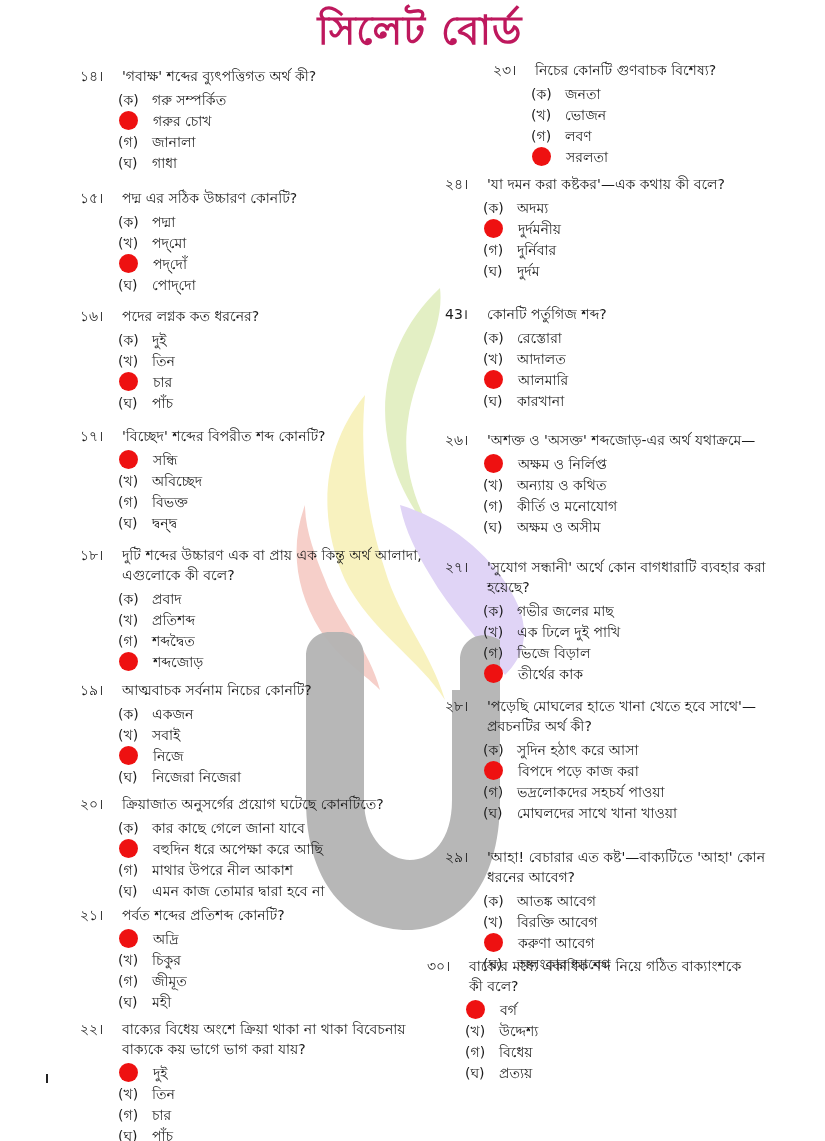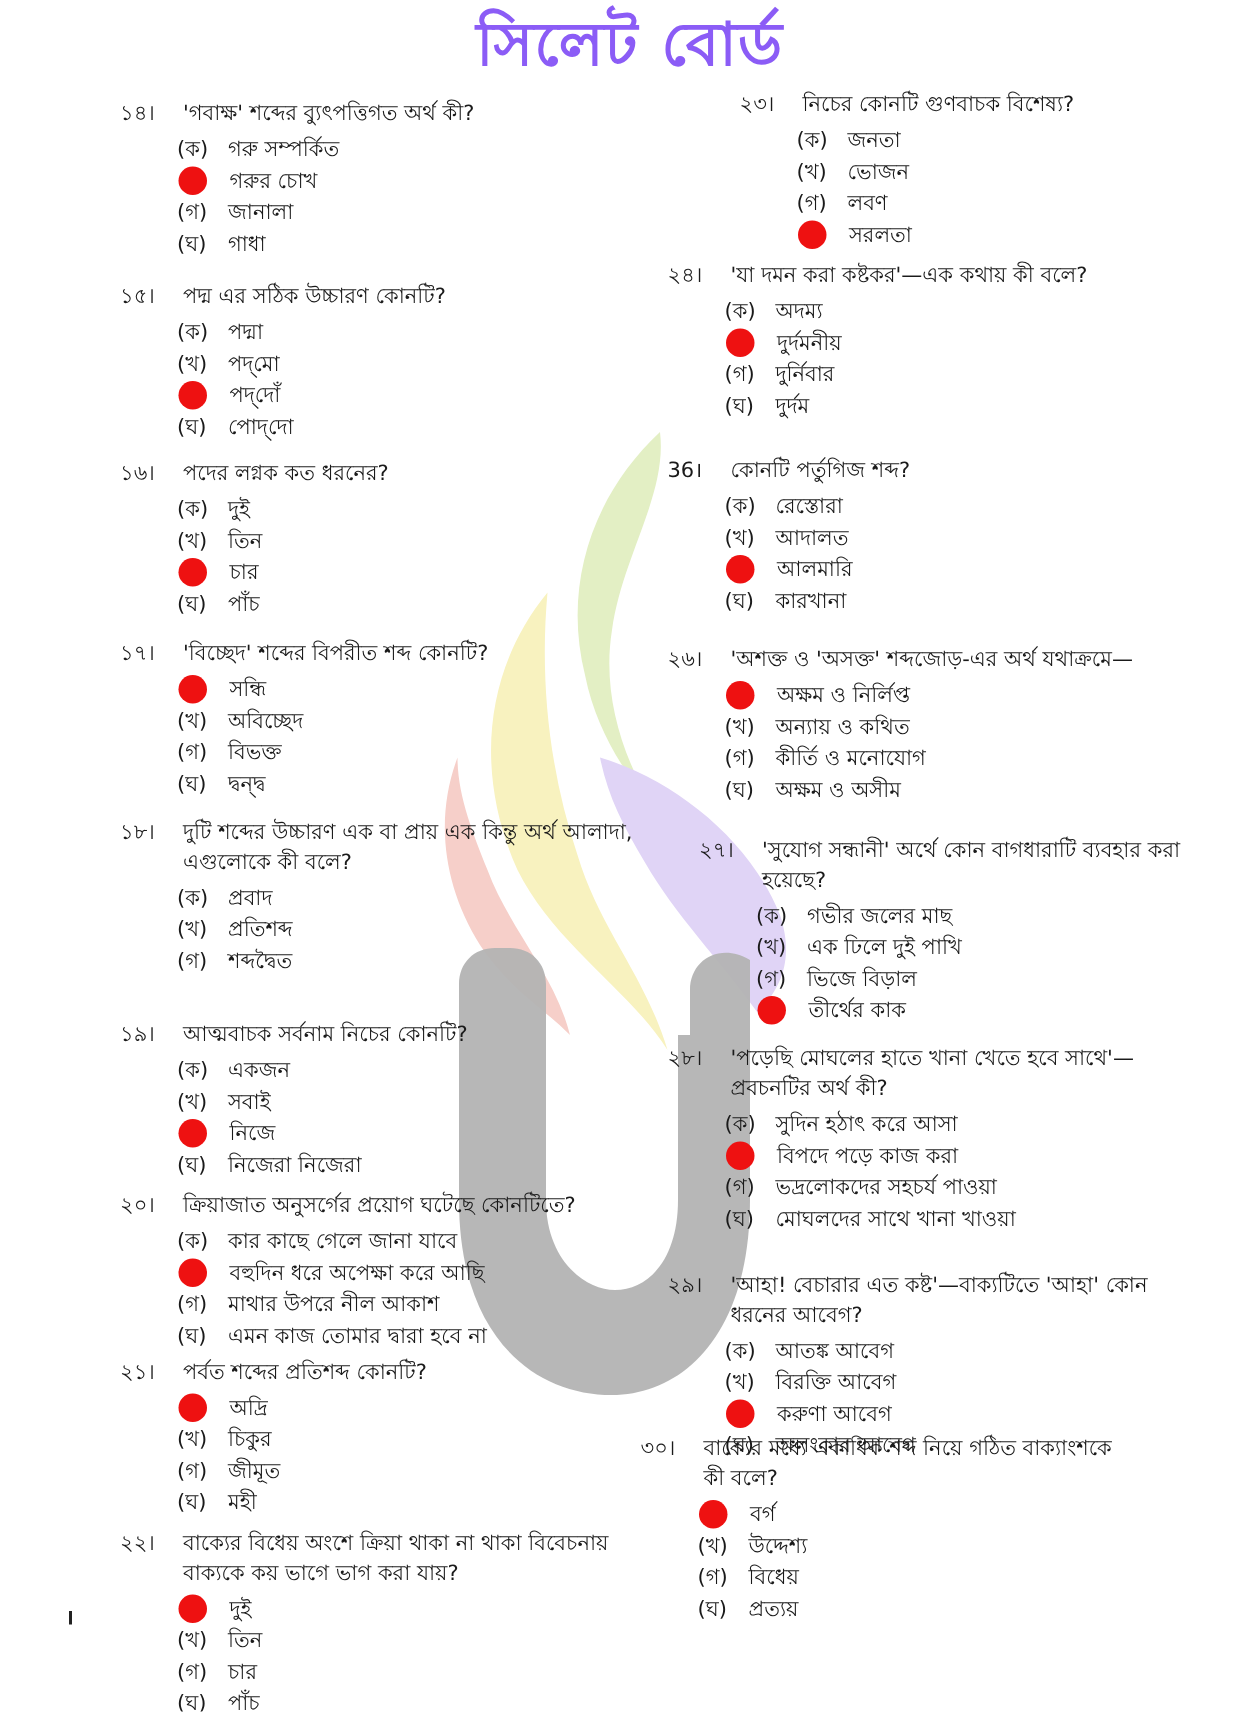--- a/index.html
+++ b/index.html
@@ -35,21 +35,21 @@
 
   <path d="M365 395 C 320 450, 318 520, 345 580 C 370 630, 420 660, 445 700 C 430 650, 400 620, 385 570 C 365 510, 360 450, 365 395 Z" fill="#f8f2bf"></path>
 
   <path d="M305 505 C 290 545, 295 590, 320 630 C 340 660, 360 670, 380 690 C 370 650, 340 620, 325 580 C 315 555, 305 530, 305 505 Z" fill="#f6cfc9"></path>
 
   <path d="M400 505 C 450 520, 500 560, 520 610 C 530 640, 520 660, 505 675 C 480 640, 450 610, 430 575 C 415 550, 405 530, 400 505 Z" fill="#e0d4f6"></path>
 
   <path d="M306 656 C 306 642, 316 632, 330 632 L 340 632 C 354 632, 364 642, 364 656 L 364 800 C 364 840, 390 860, 410 860 C 432 860, 452 840, 452 800 L 452 690 L 460 690 L 460 660 C 460 640, 480 628, 500 640 L 500 800 C 500 890, 455 930, 408 930 C 355 930, 306 890, 306 800 Z" fill="#b3b3b3" opacity="0.95"></path>
 </svg>
 
-<div class="title" style="color:#8b5cf6">সিলেট বোর্ড</div>
+<div class="title" style="color:#be185d">সিলেট বোর্ড</div>
 
 <div class="col">
 
   <div class="q" style="left:80px; top:66px; width:330px;">
     <span class="num">১৪।</span>
     <div class="stem">'গবাক্ষ' শব্দের ব্যুৎপত্তিগত অর্থ কী?</div>
     <div class="opts">
       <div class="opt">
           <span class="lbl">(ক)</span>
           <span class="txt">গরু সম্পর্কিত</span>
@@ -148,20 +148,24 @@
           <span class="txt">প্রবাদ</span>
         </div>
       <div class="opt">
           <span class="lbl">(খ)</span>
           <span class="txt">প্রতিশব্দ</span>
         </div>
       <div class="opt">
           <span class="lbl">(গ)</span>
           <span class="txt">শব্দদ্বৈত</span>
         </div>
+      <div class="opt">
+          <span class="dot" style="background:#ee1111"></span>
+          <span class="txt">শব্দজোড়</span>
+        </div>
     </div>
   </div>
 
   <div class="q" style="left:80px; top:680px; width:330px;">
     <span class="num">১৯।</span>
     <div class="stem">আত্মবাচক সর্বনাম নিচের কোনটি?</div>
     <div class="opts">
       <div class="opt">
           <span class="lbl">(ক)</span>
           <span class="txt">একজন</span>
@@ -294,21 +298,21 @@
           <span class="txt">দুর্নিবার</span>
         </div>
       <div class="opt">
           <span class="lbl">(ঘ)</span>
           <span class="txt">দুর্দম</span>
         </div>
     </div>
   </div>
 
   <div class="q" style="left:445px; top:304px; width:340px;">
-    <span class="num">36।</span>
+    <span class="num">43।</span>
     <div class="stem">কোনটি পর্তুগিজ শব্দ?</div>
     <div class="opts">
       <div class="opt">
           <span class="lbl">(ক)</span>
           <span class="txt">রেস্তোরা</span>
         </div>
       <div class="opt">
           <span class="lbl">(খ)</span>
           <span class="txt">আদালত</span>
         </div>
@@ -339,21 +343,21 @@
           <span class="lbl">(গ)</span>
           <span class="txt">কীর্তি ও মনোযোগ</span>
         </div>
       <div class="opt">
           <span class="lbl">(ঘ)</span>
           <span class="txt">অক্ষম ও অসীম</span>
         </div>
     </div>
   </div>
 
-  <div class="q" style="left:466px; top:557px; width:345px;">
+  <div class="q" style="left:445px; top:557px; width:345px;">
     <span class="num">২৭।</span>
     <div class="stem">'সুযোগ সন্ধানী' অর্থে কোন বাগধারাটি ব্যবহার করা
 হয়েছে?</div>
     <div class="opts">
       <div class="opt">
           <span class="lbl">(ক)</span>
           <span class="txt">গভীর জলের মাছ</span>
         </div>
       <div class="opt">
           <span class="lbl">(খ)</span>

